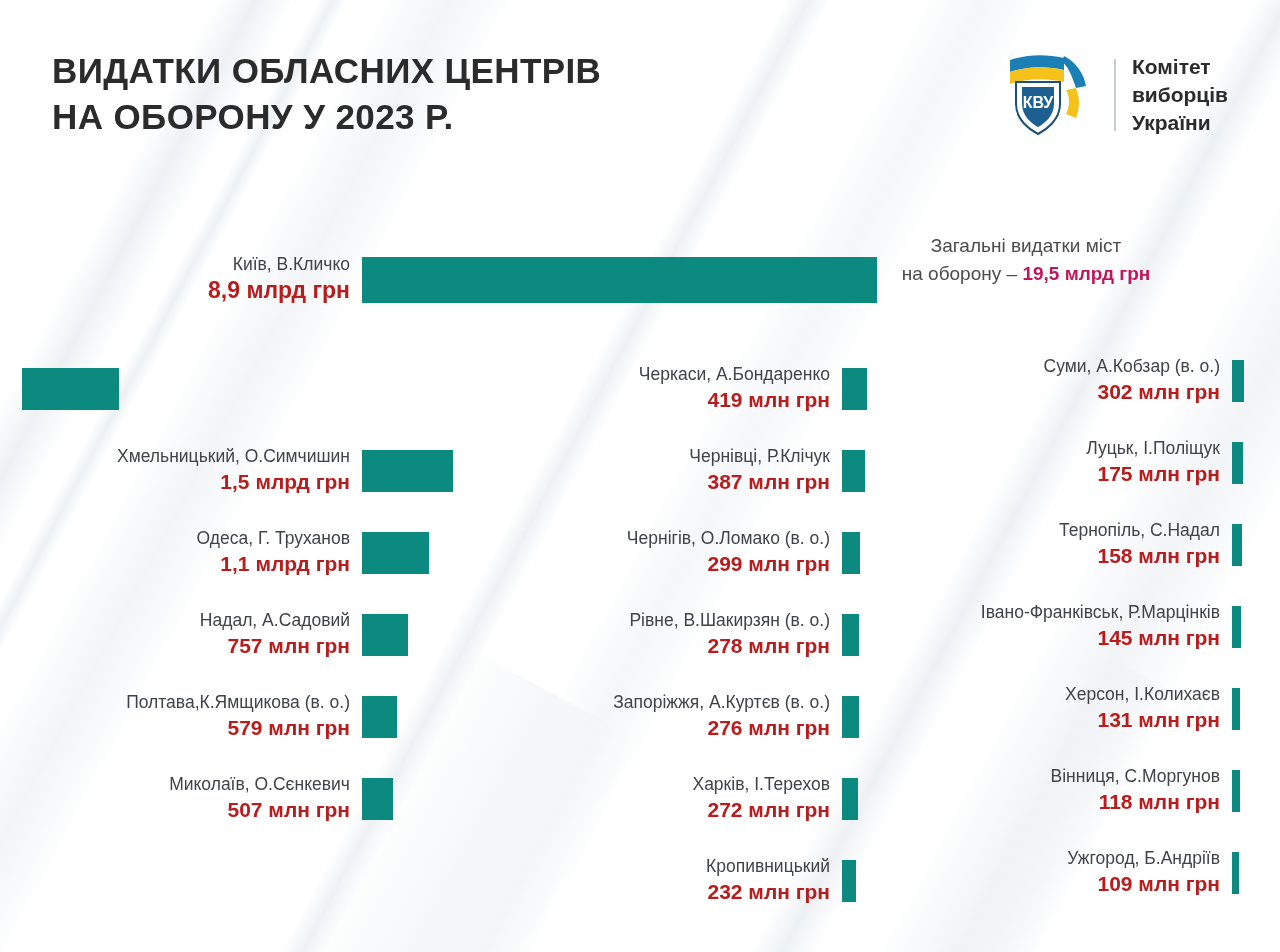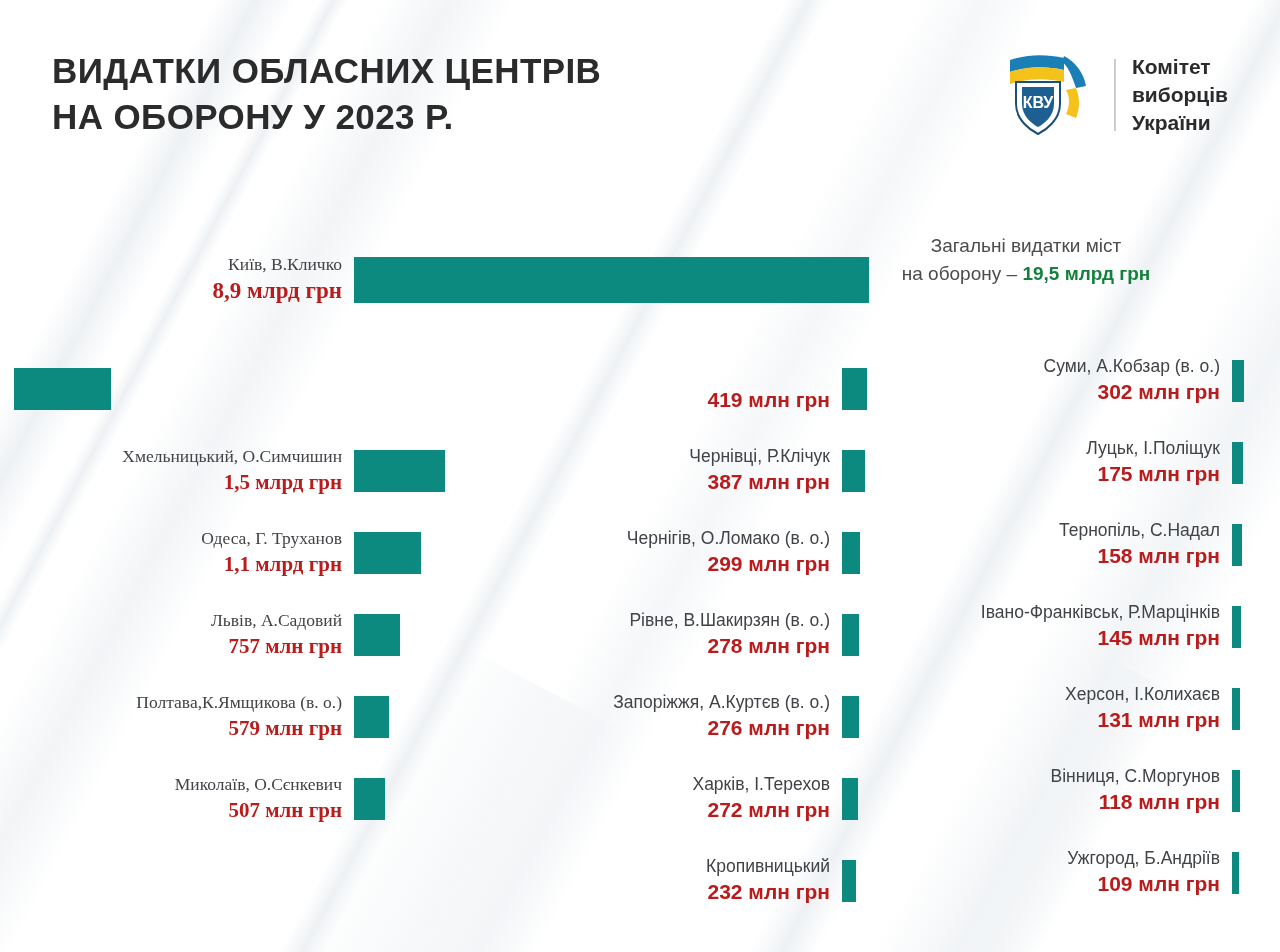--- a/index.html
+++ b/index.html
@@ -82,37 +82,37 @@
     position: absolute;
     top: 232px;
     right: 44px;
     width: 420px;
     text-align: center;
     font-size: 19px;
     color: #4c4c4c;
     line-height: 1.45;
   }
   .note b {
-    color: #15803d;
+    color: #be185d;
     font-weight: bold;
   }
 
   
   .chart {
     position: absolute;
     top: 228px;
     left: 0;
     width: 1280px;
     height: 680px;
   }
   .col {
     position: absolute;
     top: 0;
   }
-  .col-1 { left: 14px; width: 510px; font-family: Liberation Serif, serif; }
+  .col-1 { left: 22px; width: 510px; }
   .col-2 { left: 500px; width: 365px; }
   .col-3 { left: 880px; width: 370px; }
 
   .row {
     position: relative;
     display: flex;
     align-items: flex-end;
     height: 82px;
   }
   .row .labels {
@@ -216,21 +216,21 @@
       </div>
       <div class="row">
         <div class="labels">
           <div class="name">Одеса, Г. Труханов</div>
           <div class="value">1,1 млрд грн</div>
         </div>
         <div class="bar" style="width:67px;"></div>
       </div>
       <div class="row">
         <div class="labels">
-          <div class="name">Львів, А.Садовий</div>
+          <div class="name">Надал, А.Садовий</div>
           <div class="value">757 млн грн</div>
         </div>
         <div class="bar" style="width:46px;"></div>
       </div>
       <div class="row">
         <div class="labels">
           <div class="name">Полтава,К.Ямщикова (в. о.)</div>
           <div class="value">579 млн грн</div>
         </div>
         <div class="bar" style="width:35px;"></div>
@@ -240,20 +240,21 @@
           <div class="name">Миколаїв, О.Сєнкевич</div>
           <div class="value">507 млн грн</div>
         </div>
         <div class="bar" style="width:31px;"></div>
       </div>
     </div>
 
     <div class="col col-2" style="top:104px;">
       <div class="row">
         <div class="labels">
+          <div class="name">Черкаси, А.Бондаренко</div>
           <div class="value">419 млн грн</div>
         </div>
         <div class="bar" style="width:25px;"></div>
       </div>
       <div class="row">
         <div class="labels">
           <div class="name">Чернівці, Р.Клічук</div>
           <div class="value">387 млн грн</div>
         </div>
         <div class="bar" style="width:23px;"></div>

